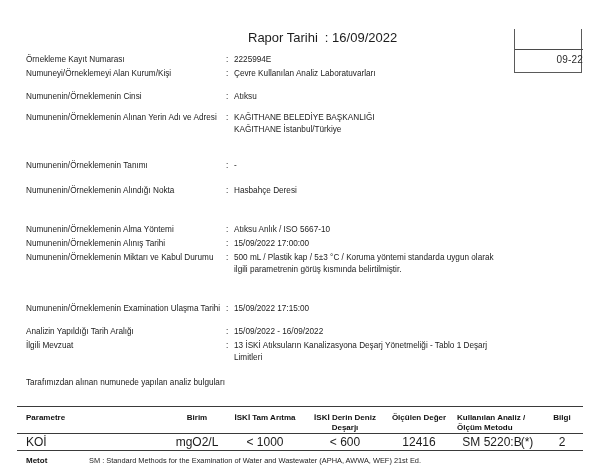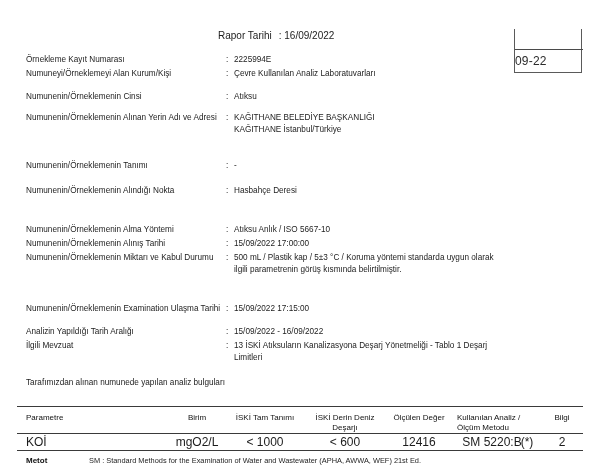--- a/index.html
+++ b/index.html
@@ -39,32 +39,32 @@
     top: 20px;
     width: 68px;
     height: 0;
     border-top: 1px solid #4a4a4a;
   }
   .stamp-text {
     position: absolute;
     left: 0;
     top: 25px;
     width: 68px;
-    text-align: left;
-    font-size: 12px;
+    text-align: right;
+    font-size: 10px;
     letter-spacing: .2px;
     color: #2b2b2b;
   }
 
   
   .report-date {
     position: absolute;
-    left: 218px;
+    left: 248px;
     top: 30px;
-    font-size: 10px;
+    font-size: 13px;
     white-space: nowrap;
     color: #1c1c1c;
   }
   .report-date .rd-label { margin-right: 7px; }
 
   
   .meta {
     position: absolute;
     left: 0;
     top: 0;
@@ -123,21 +123,21 @@
     border-top: 1px solid #3a3a3a;
     height: 0;
   }
   .rule.r-top    { top: 0px; }
   .rule.r-head   { top: 27px; }
   .rule.r-body   { top: 44px; }
 
   .th {
     position: absolute;
     font-size: 8px;
-    font-weight: normal;
+    font-weight: bold;
     color: #111;
     line-height: 9.5px;
   }
   .td {
     position: absolute;
     font-size: 12px;
     color: #1c1c1c;
     line-height: 10px;
   }
   .ctr { text-align: center; }
@@ -193,21 +193,21 @@
 
   <div class="findings">Tarafımızdan alınan numunede yapılan analiz bulguları</div>
 
   <div class="table">
     <div class="rule r-top"></div>
     <div class="rule r-head"></div>
     <div class="rule r-body"></div>
     <div id="table-host">
         <div class="th" style="left: 9px; width: 140px; top: 7px; white-space: pre-line;">Parametre</div>
         <div class="th ctr" style="left: 150px; width: 60px; top: 7px; white-space: pre-line;">Birim</div>
-        <div class="th ctr" style="left: 208px; width: 80px; top: 7px; white-space: pre-line;">İSKİ Tam Tanımı</div>
+        <div class="th ctr" style="left: 208px; width: 80px; top: 7px; white-space: pre-line;">İSKİ Tam Arıtma</div>
         <div class="th ctr" style="left: 288px; width: 80px; top: 7px; white-space: pre-line;">İSKİ Derin Deniz
 Deşarjı</div>
         <div class="th ctr" style="left: 366px; width: 72px; top: 7px; white-space: pre-line;">Ölçülen Değer</div>
         <div class="th" style="left: 440px; width: 86px; top: 7px; white-space: pre-line;">Kullanılan Analiz /
 Ölçüm Metodu</div>
         <div class="th ctr" style="left: 524px; width: 42px; top: 7px; white-space: pre-line;">Bilgi</div>
         <div class="td" style="left: 9px; width: 140px; top: 31px;">KOİ</div>
         <div class="td ctr" style="left: 150px; width: 60px; top: 31px;">mgO2/L</div>
         <div class="td ctr" style="left: 208px; width: 80px; top: 31px;">&lt; 1000</div>
         <div class="td ctr" style="left: 288px; width: 80px; top: 31px;">&lt; 600</div>

